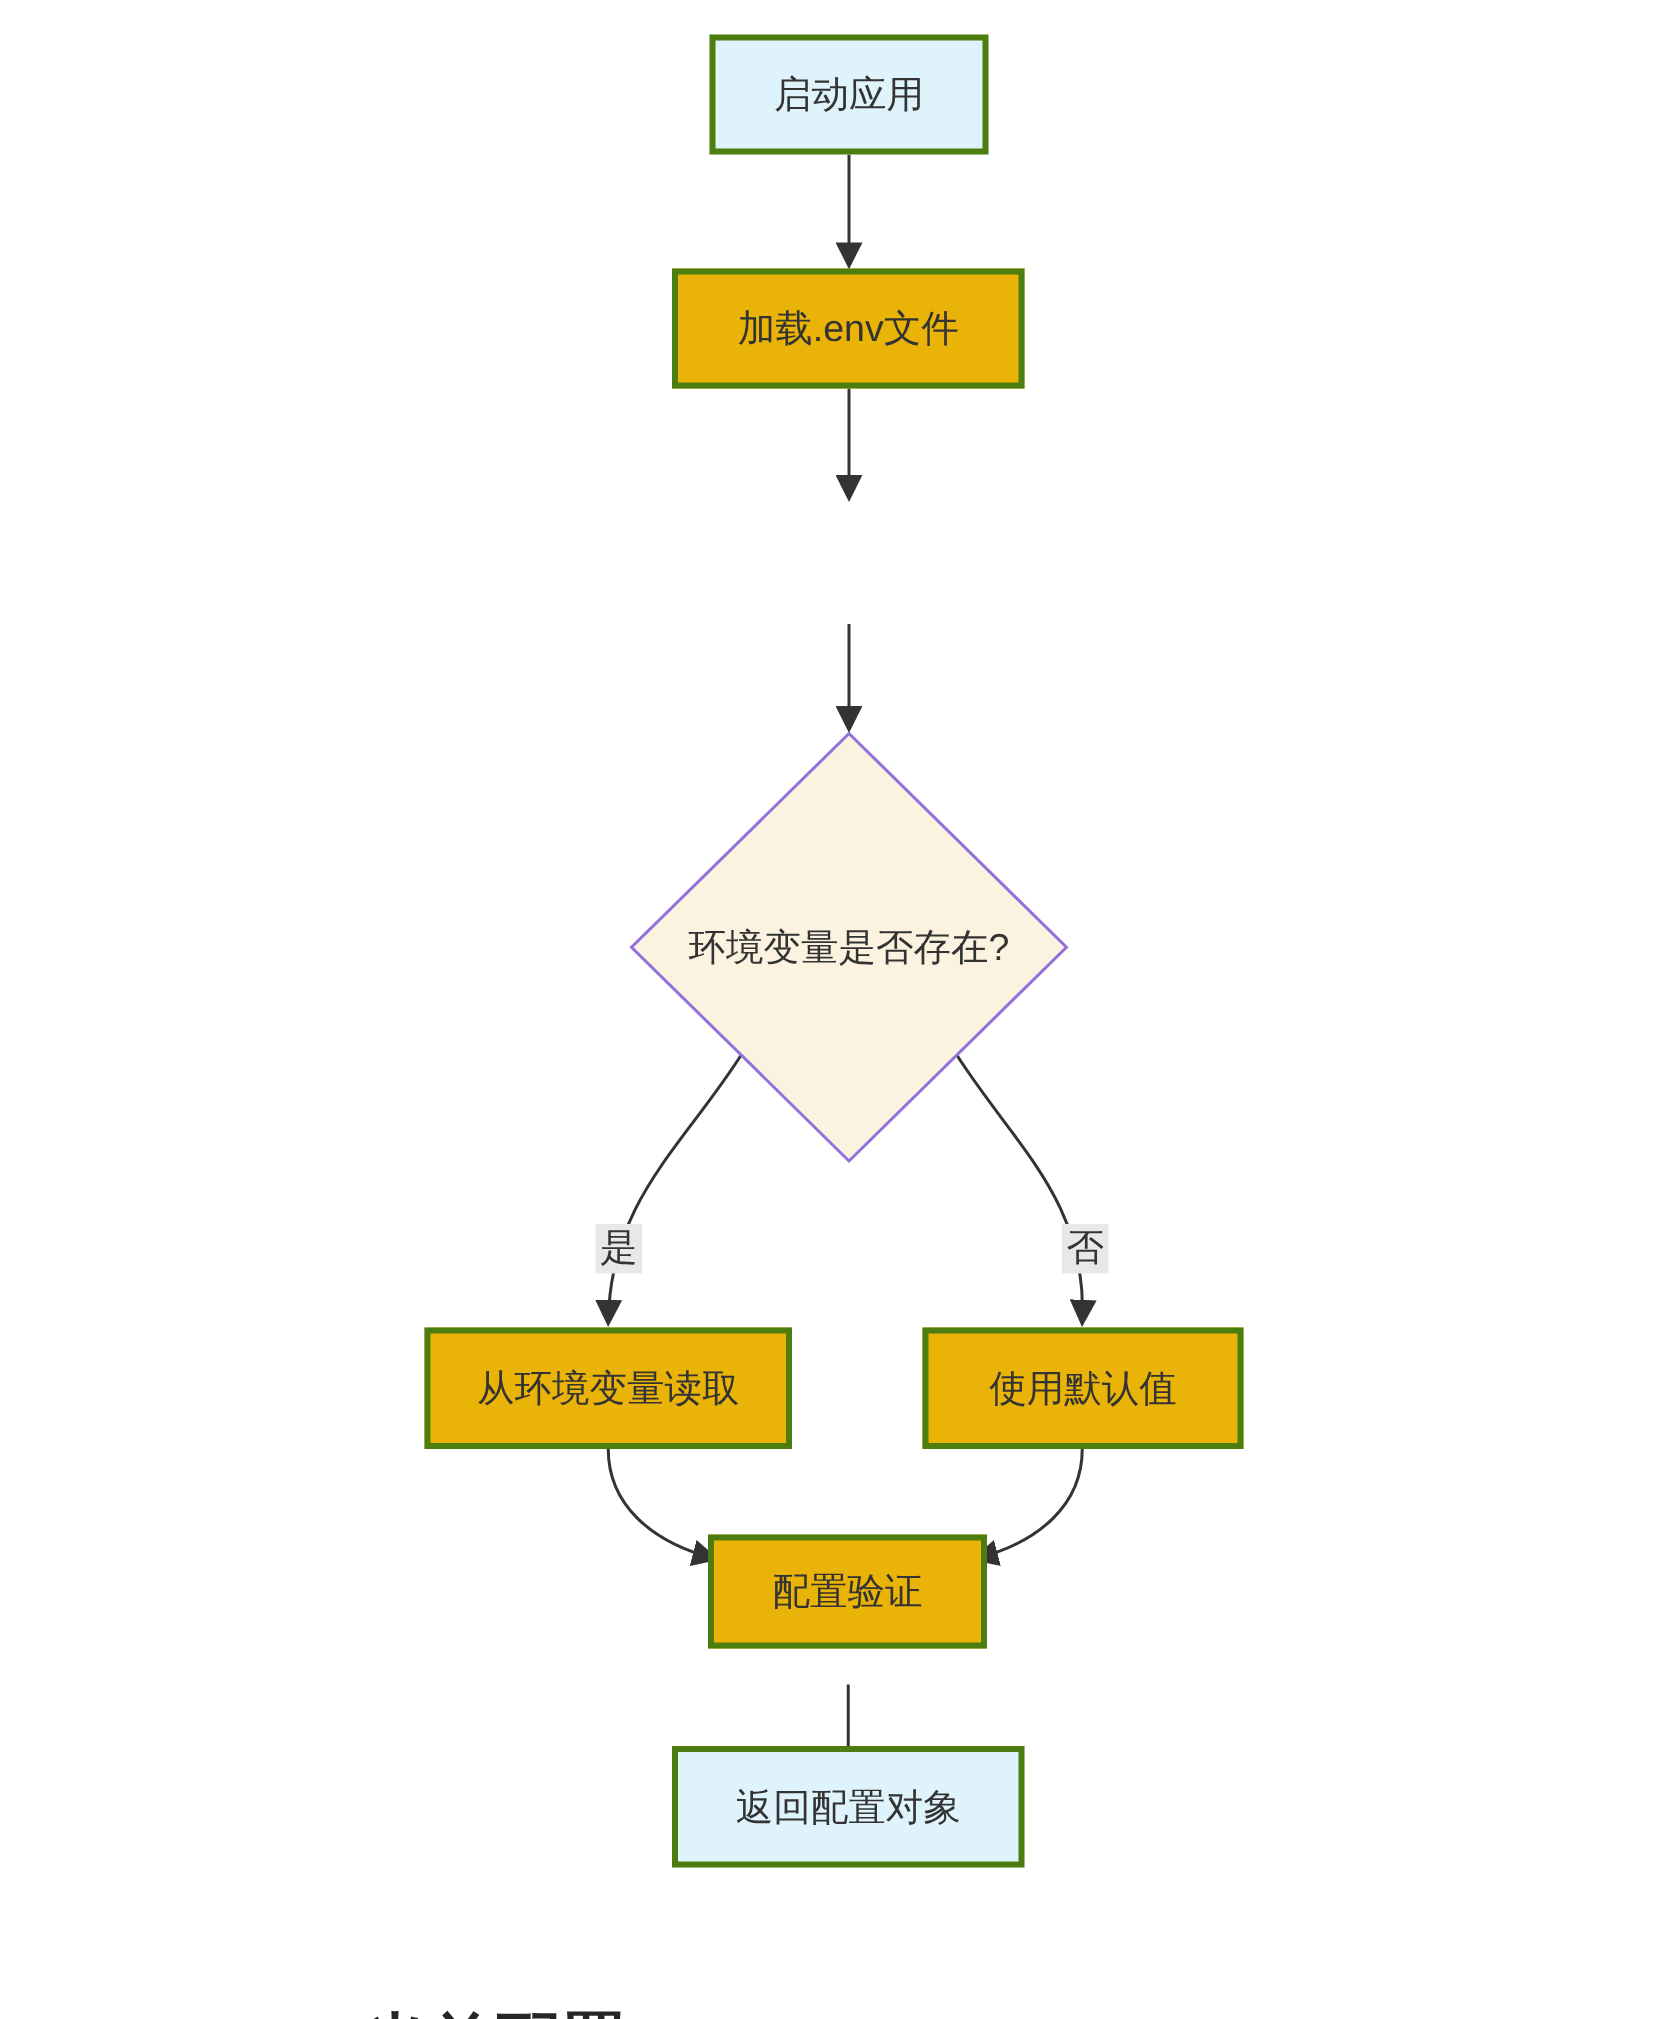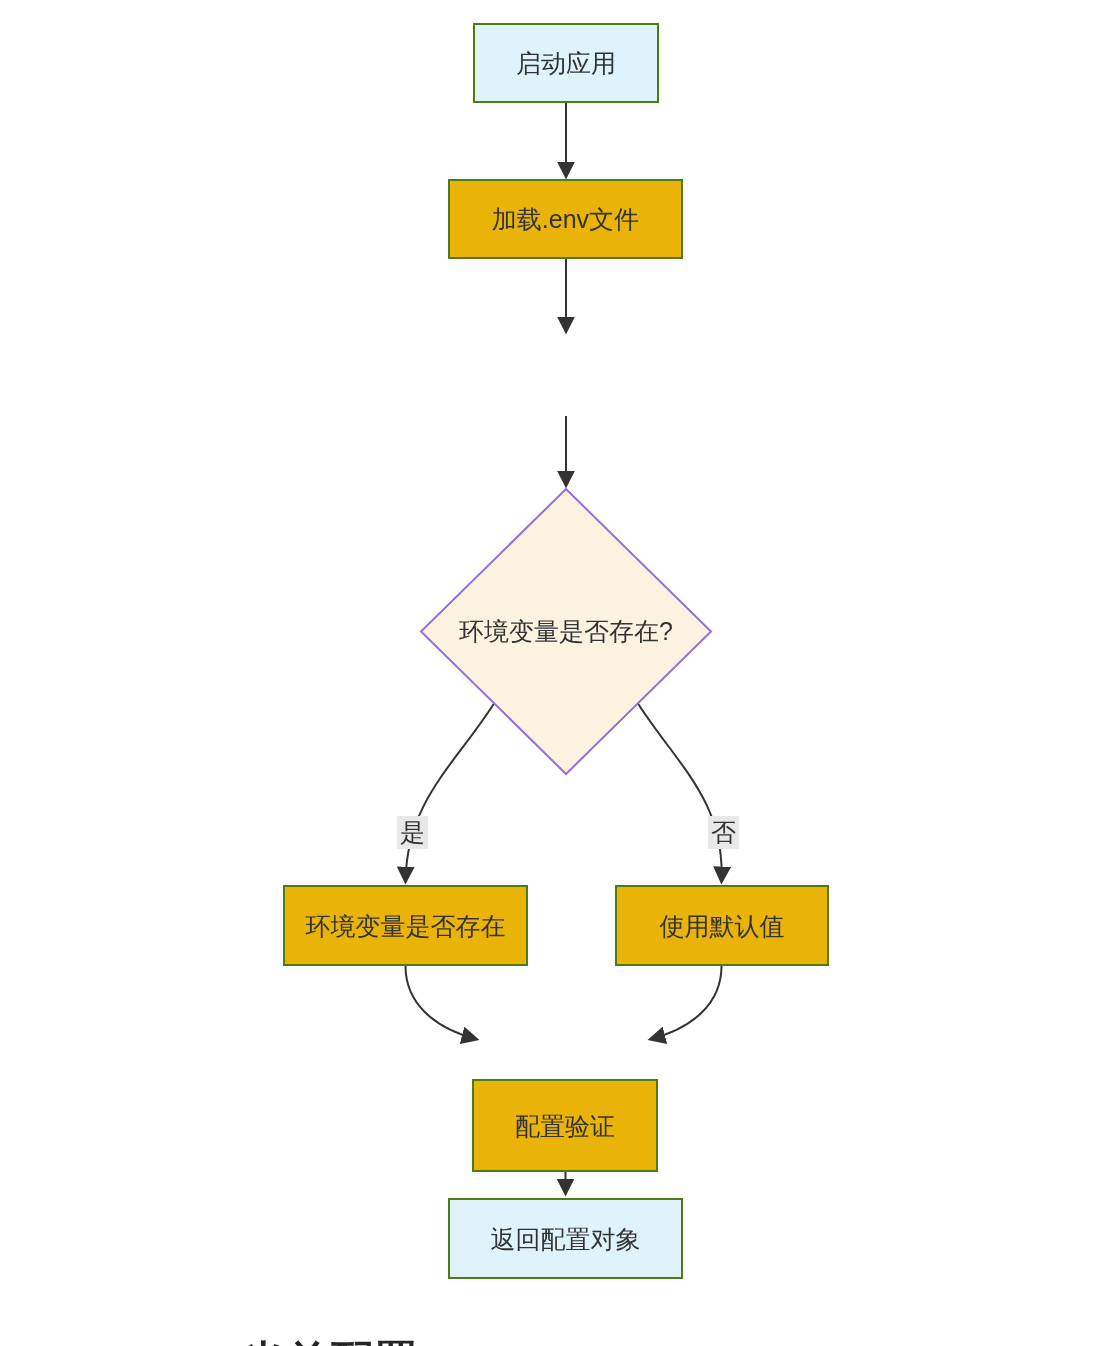--- a/index.html
+++ b/index.html
@@ -18,21 +18,21 @@
   #edge-layer {
     position: absolute;
     left: 0;
     top: 0;
     width: 1118px;
     height: 1346px;
   }
   .node {
     position: absolute;
     box-sizing: border-box;
-    border: 2px solid #4d7c0f;
+    border: 4px solid #4d7c0f;
     display: flex;
     align-items: center;
     justify-content: center;
     font-size: 25px;
     color: #333333;
     text-align: center;
     line-height: 1.2;
   }
   .node.process { background: #eab308; }
   .node.terminal { background: #DEF3FB; }
@@ -96,32 +96,32 @@
   <div class="node process" style="left:448px; top:179px; width:235px; height:80px;">
     <span>加载.env文件</span>
   </div>
 
 
   <div class="diamond-label" style="left:441px; top:601px; width:250px; height:60px;">
     <span>环境变量是否存在?</span>
   </div>
 
   <div class="node process" style="left:283px; top:885px; width:245px; height:81px;">
-    <span>环境变量是否存在</span>
+    <span>从环境变量读取</span>
   </div>
 
   <div class="node process" style="left:615px; top:885px; width:214px; height:81px;">
     <span>使用默认值</span>
   </div>
 
-  <div class="node process" style="left:472px; top:1079px; width:186px; height:93px;">
+  <div class="node process" style="left:472px; top:1023px; width:186px; height:76px;">
     <span>配置验证</span>
   </div>
 
-  <div class="node terminal" style="left:448px; top:1198px; width:235px; height:81px;">
+  <div class="node terminal" style="left:448px; top:1164px; width:235px; height:81px;">
     <span>返回配置对象</span>
   </div>
 
   <div class="edge-label" style="left:397px; top:816px;">是</div>
 
   <div class="edge-label" style="left:708px; top:816px;">否</div>
 
   <div class="section-heading" style="left:242px; top:1333px;">当前配置</div>
 
 </div>

